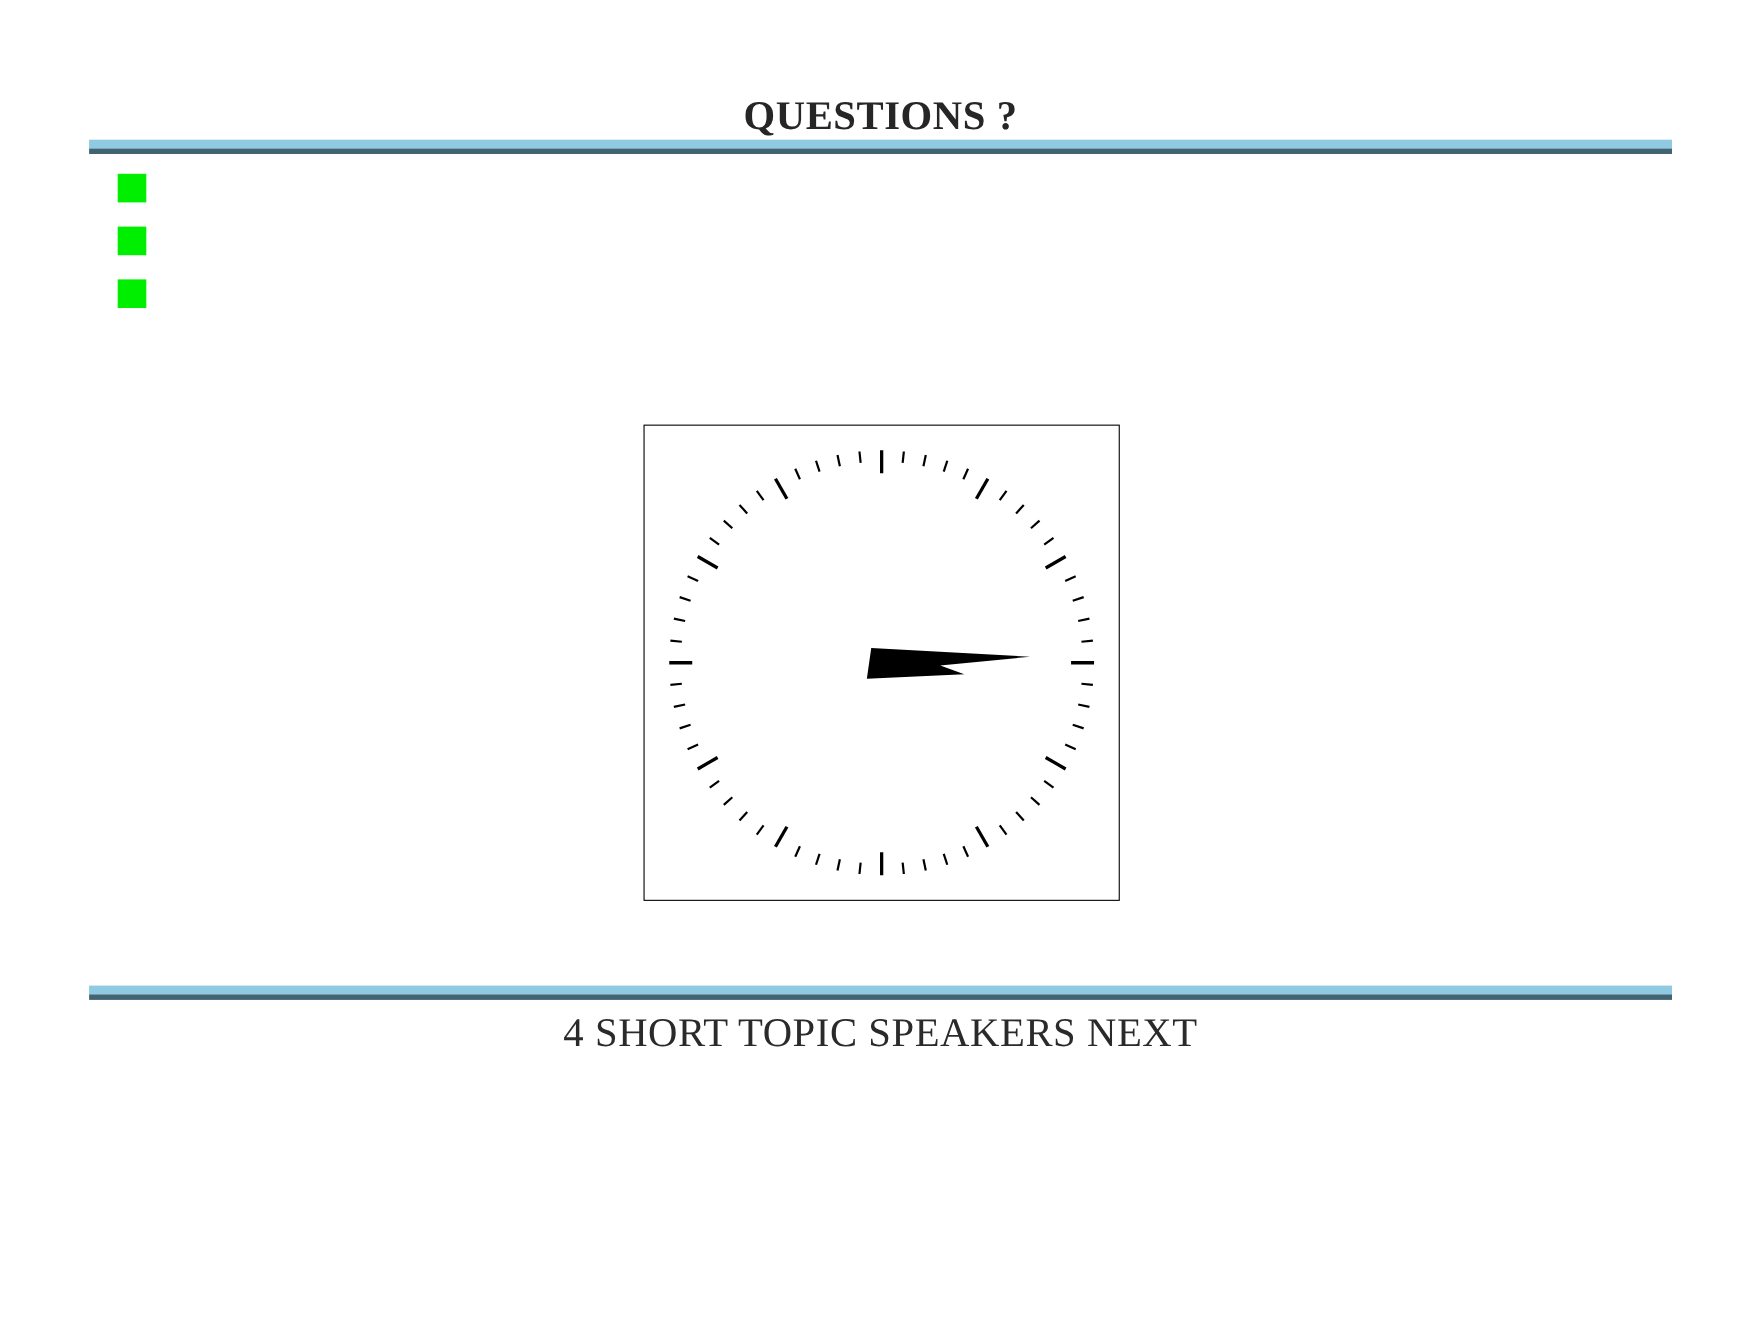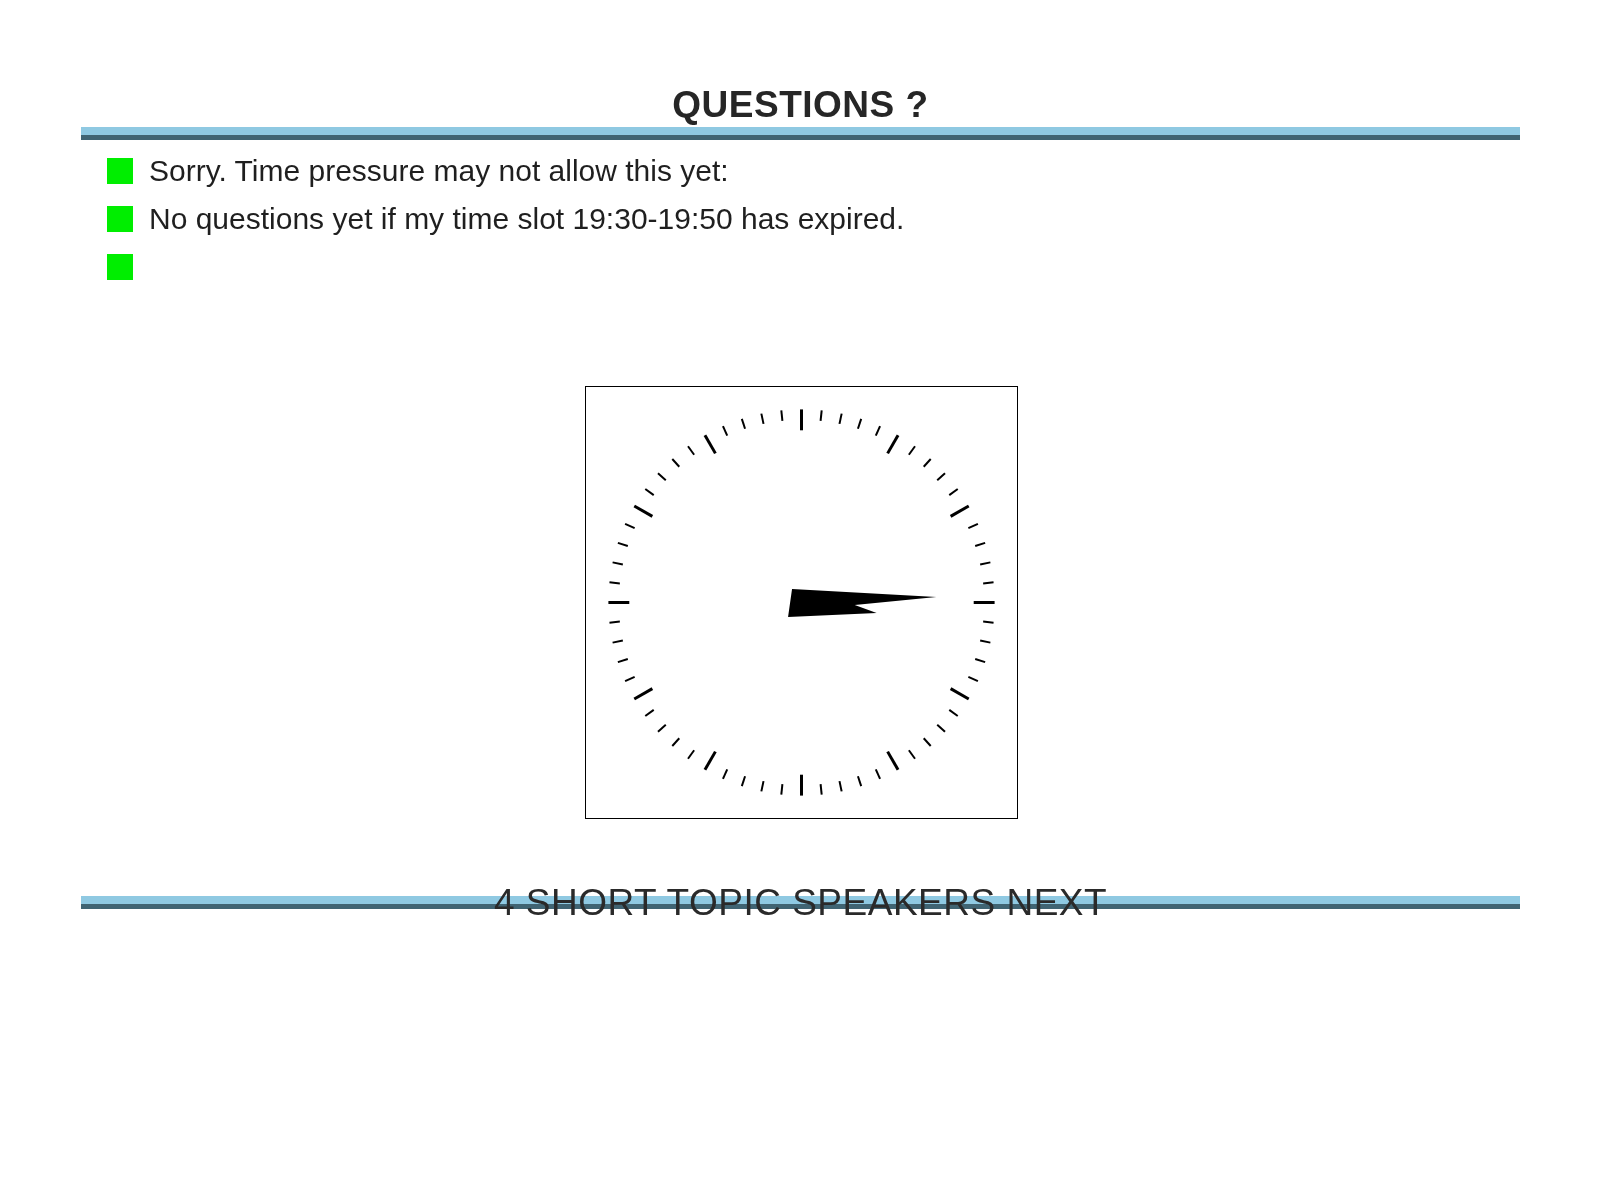--- a/index.html
+++ b/index.html
@@ -10,20 +10,21 @@
     height: 1200px;
     overflow: hidden;
     font-family: "Liberation Sans", "DejaVu Sans", sans-serif;
     color: #1f1f1f;
   }
   .slide {
     position: relative;
     width: 1600px;
     height: 1200px;
     background: #ffffff;
+    font-family: Liberation Serif, serif;
   }
   .slide-title {
     position: absolute;
     top: 84px;
     left: 81px;
     width: 1439px;
     text-align: center;
     font-size: 37px;
     font-weight: bold;
     letter-spacing: 0.5px;
@@ -80,21 +81,21 @@
     box-sizing: border-box;
     background: #ffffff;
   }
   .clock-box svg {
     display: block;
     width: 431px;
     height: 431px;
   }
   .slide-footer {
     position: absolute;
-    top: 882px;
+    top: 918px;
     left: 81px;
     width: 1439px;
     text-align: center;
     font-size: 37px;
     font-weight: normal;
     color: #2a2a2a;
     letter-spacing: 0.5px;
   }
 </style>
 </head>
@@ -105,25 +106,23 @@
   <div class="slide-title">QUESTIONS ?</div>
 
   <div class="rule rule-top">
     <div class="light"></div>
     <div class="dark"></div>
   </div>
 
   <div class="bullets">
     <div class="bullet-row">
       <span class="bullet-square"></span>
-      <span class="bullet-text">Sorry. Time pressure may not allow this yet:</span>
     </div>
     <div class="bullet-row">
       <span class="bullet-square"></span>
-      <span class="bullet-text">No questions yet if my time slot 19:30-19:50 has expired.</span>
     </div>
     <div class="bullet-row">
       <span class="bullet-square"></span>
     </div>
   </div>
 
   <div class="clock-box">
     <svg id="clock-svg" viewBox="0 0 433 433" xmlns="http://www.w3.org/2000/svg">
         <line x1="216.50" y1="43.50" x2="216.50" y2="22.50" stroke="#000000" stroke-width="3"></line>
         <line x1="235.68" y1="34.01" x2="236.78" y2="23.56" stroke="#000000" stroke-width="2"></line>

